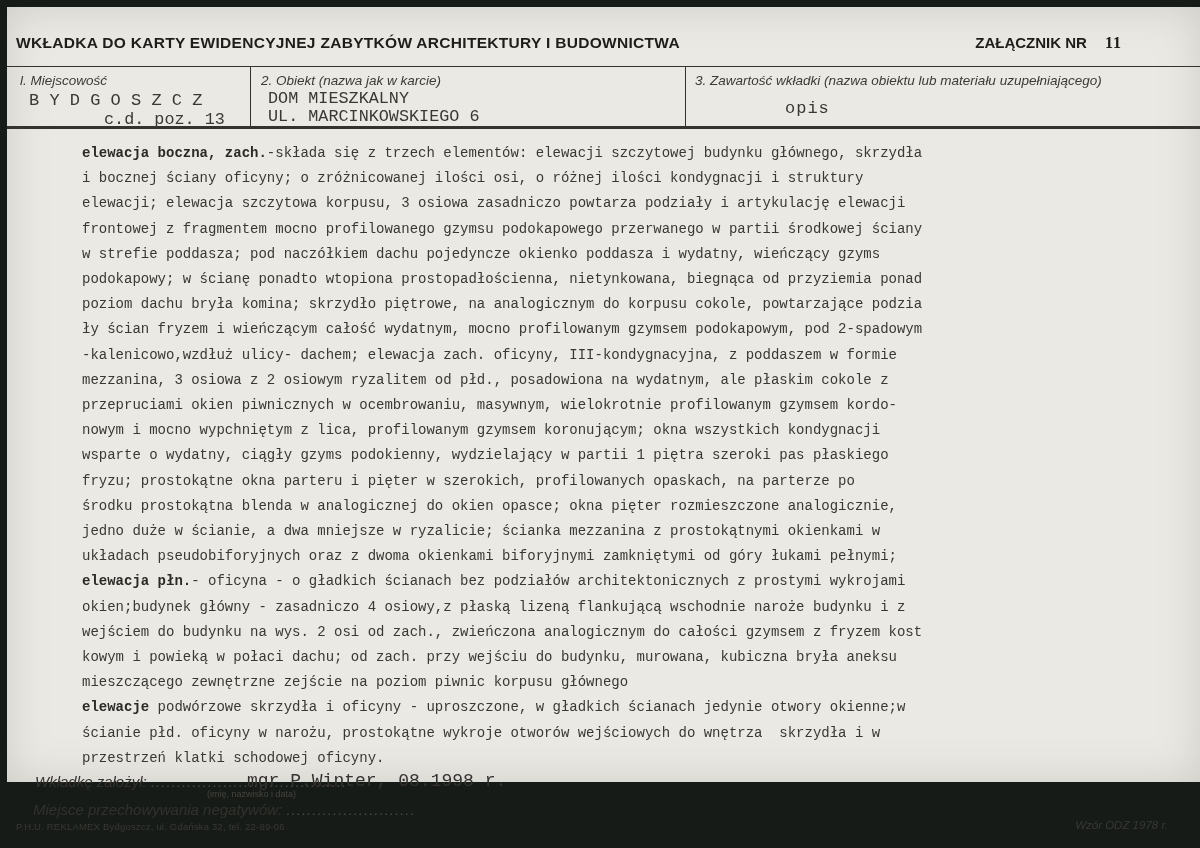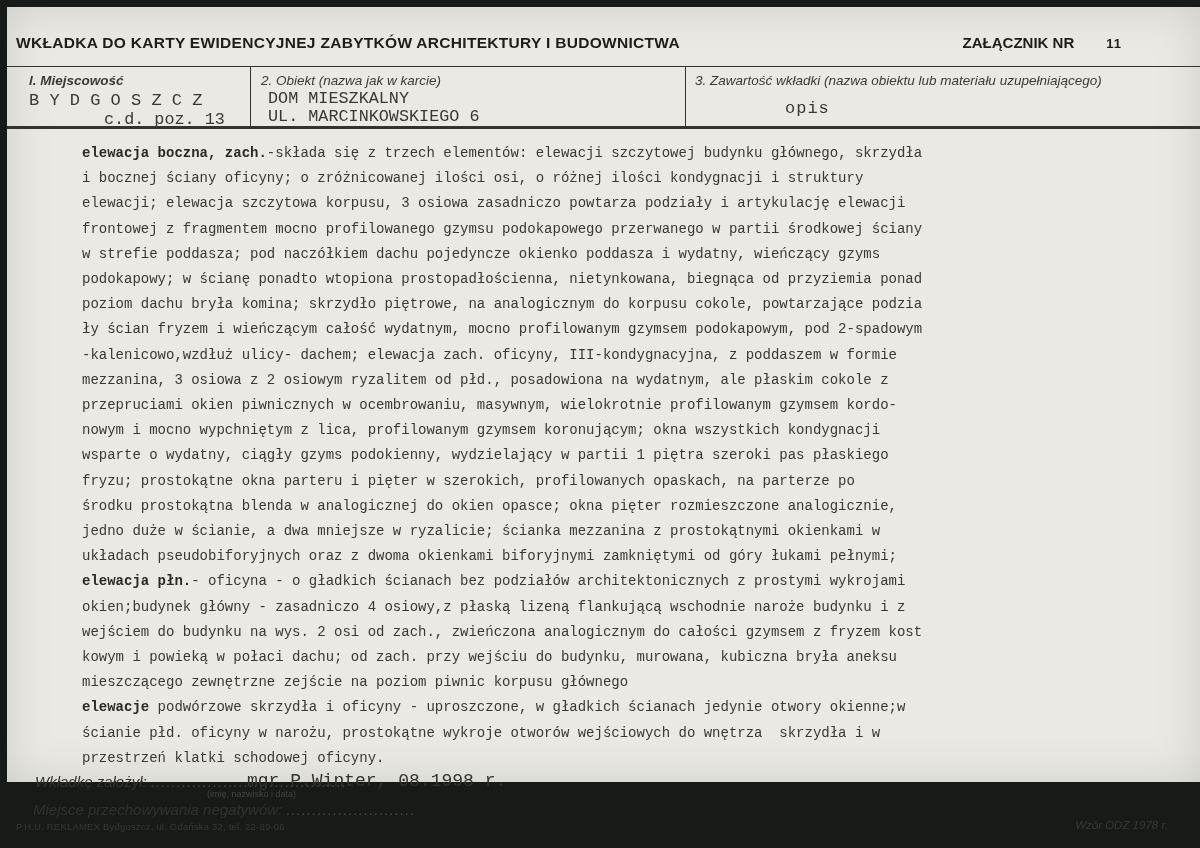--- a/index.html
+++ b/index.html
@@ -24,22 +24,22 @@
   .doc-title{
     position:absolute;left:9px;top:27px;
     font-size:15.5px;font-weight:bold;letter-spacing:.3px;color:#1e1d1a;
     white-space:nowrap;
   }
   .attachment{
     position:absolute;right:78px;top:27px;
     font-size:15px;font-weight:bold;color:#1e1d1a;white-space:nowrap;
   }
   .attachment .att-num{
-    font-size:13px;margin-left:32px;letter-spacing:1px;
-    font-family:Liberation Sans, sans-serif;
+    font-size:16px;margin-left:18px;letter-spacing:1px;
+    font-family:Liberation Serif, serif;
   }
   
   .rule-top{position:absolute;left:0;top:59px;width:100%;height:1px;background:var(--rule);}
   .rule-bottom{position:absolute;left:0;top:119px;width:100%;height:3px;background:var(--rule);}
   .vline{position:absolute;top:59px;height:63px;width:1px;background:var(--rule);}
   .vline.v1{left:243px;}
   .vline.v2{left:678px;}
   .cell-label{
     position:absolute;top:66px;
     font-style:italic;font-size:13.5px;color:#3c3a36;white-space:nowrap;
@@ -92,21 +92,21 @@
   <div class="doc-title">WKŁADKA DO KARTY EWIDENCYJNEJ ZABYTKÓW ARCHITEKTURY I BUDOWNICTWA</div>
   <div class="attachment">
     <span>ZAŁĄCZNIK NR</span><span class="att-num">11</span>
   </div>
 
   <div class="rule-top"></div>
   <div class="rule-bottom"></div>
   <div class="vline v1"></div>
   <div class="vline v2"></div>
 
-  <div class="cell-label" style="left:22px;font-weight:bold;">l. Miejscowość</div>
+  <div class="cell-label" style="left:13px;">l. Miejscowość</div>
   <div class="tw locality-value">B Y D G O S Z C Z</div>
   <div class="tw locality-cont">c.d. poz. 13</div>
 
   <div class="cell-label" style="left:254px;">2. Obiekt (nazwa jak w karcie)</div>
   <div class="tw object-name">DOM MIESZKALNY</div>
   <div class="tw object-address">UL. MARCINKOWSKIEGO 6</div>
 
   <div class="cell-label" style="left:688px;">3. Zawartość wkładki (nazwa obiektu lub materiału uzupełniającego)</div>
   <div class="tw contents-value">opis</div>
 

